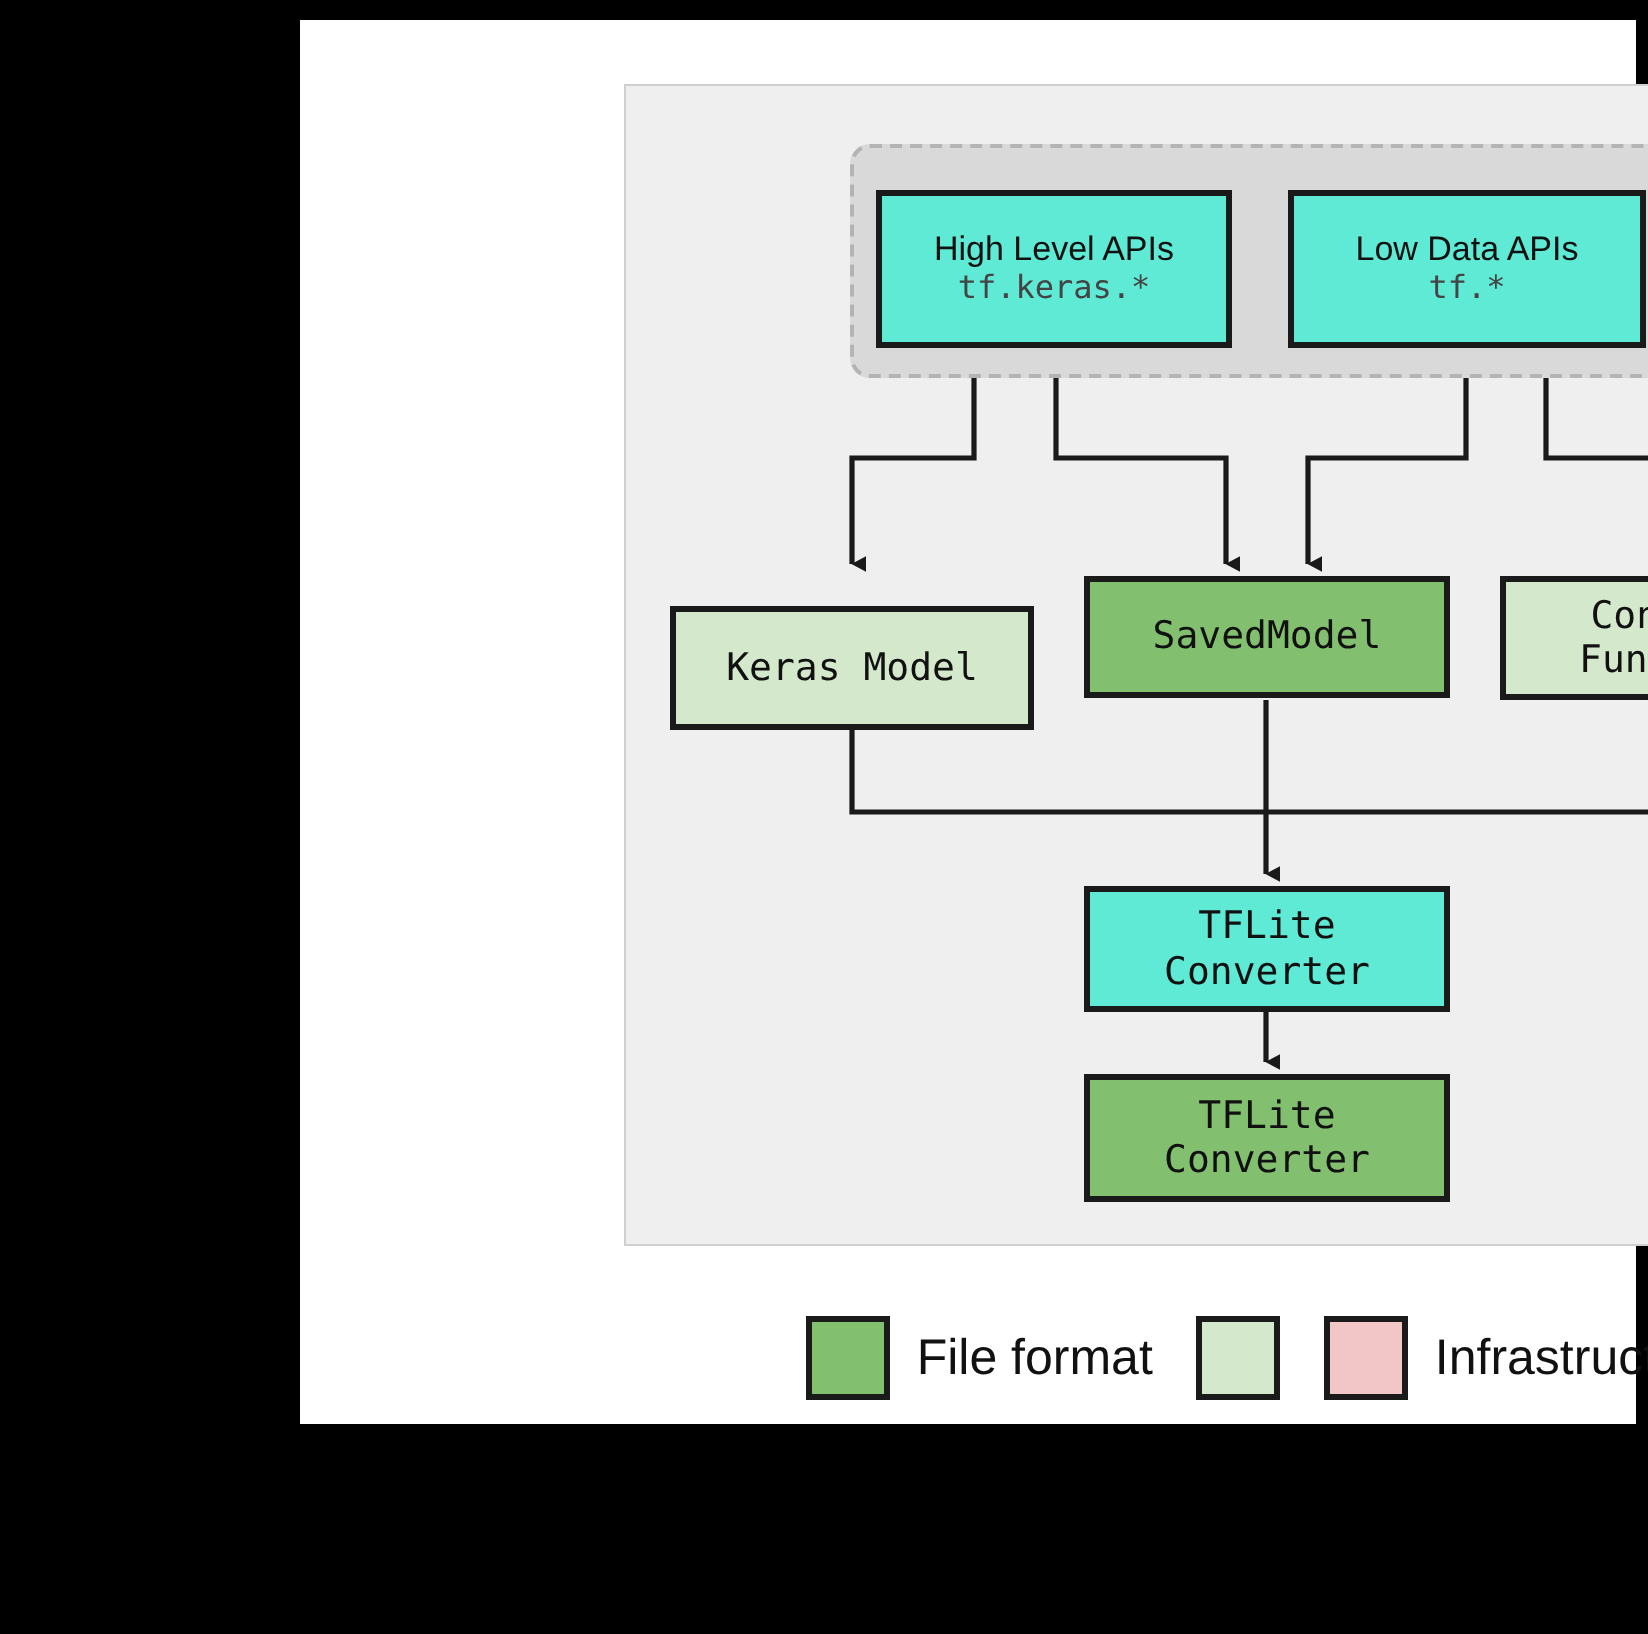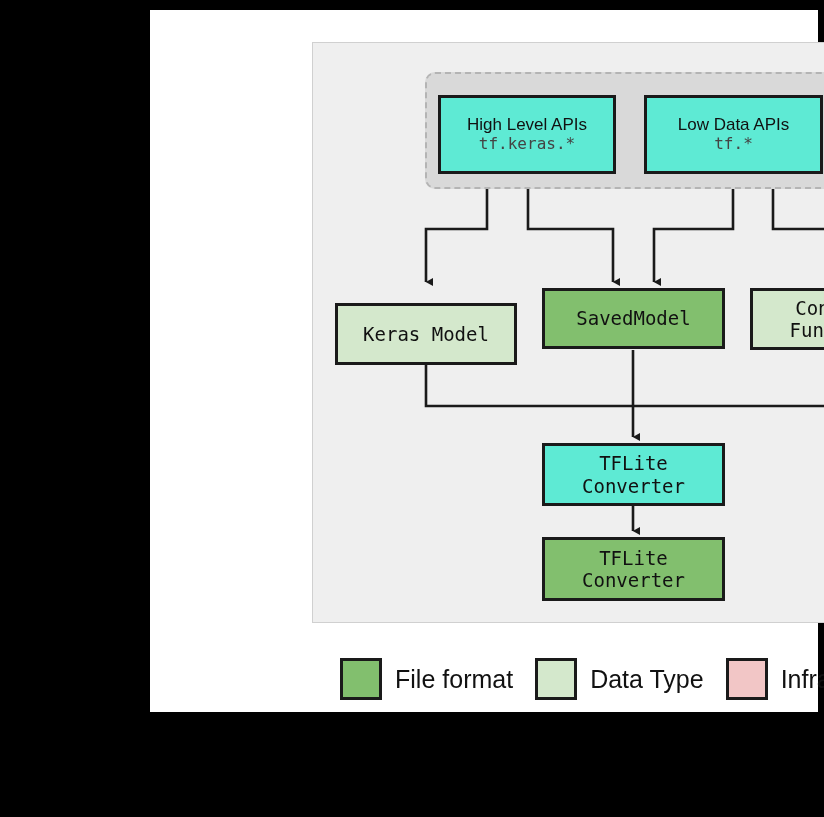--- a/index.html
+++ b/index.html
@@ -120,21 +120,20 @@
       <span class="t2 mono-lg">Converter</span>
     </div>
 
     <div class="legend">
       <div class="legend-item">
         <span class="swatch" style="background: rgb(130, 191, 110);"></span>
         <span class="legend-label">File format</span>
       </div>
       <div class="legend-item">
         <span class="swatch" style="background: rgb(212, 232, 204);"></span>
-        <span class="legend-label">Data Type</span>
       </div>
       <div class="legend-item">
         <span class="swatch" style="background: rgb(242, 198, 198);"></span>
         <span class="legend-label">Infrastructure</span>
       </div>
     </div>
 
   </div>
 </div>
 

